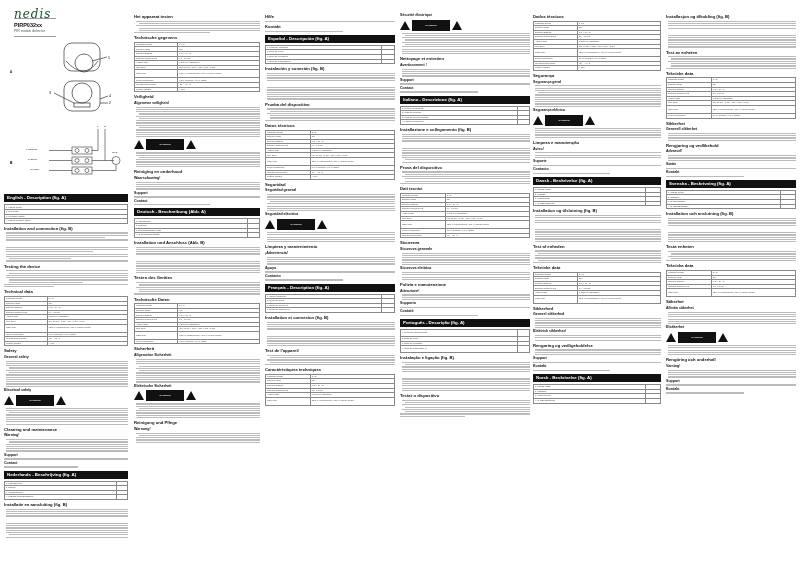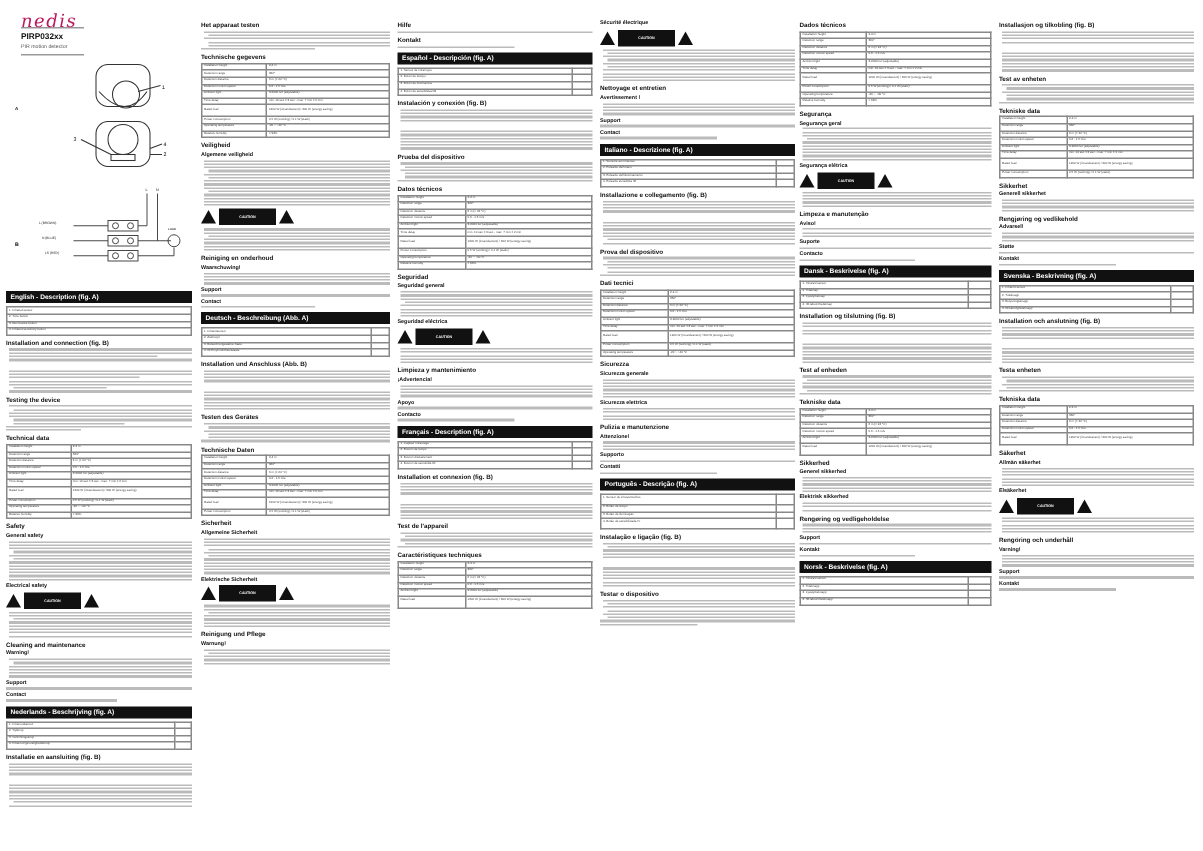--- a/index.html
+++ b/index.html
@@ -5,21 +5,21 @@
 *{box-sizing:border-box;margin:0;padding:0}
 html,body{width:802px;height:567px;background:#fff;overflow:hidden}
 body{font-family:"Liberation Sans",sans-serif;color:#222;position:relative}
 .col{position:absolute;top:8px;width:124px;font-size:2.6px;line-height:3.4px}
 #c0{left:4px;width:124px}
 #c1{left:134px;width:126px}
 #c2{left:265px;width:130px}
 #c3{left:400px;width:130px}
 #c4{left:533px;width:128px}
 #c5{left:666px;width:130px}
-.logo{font-family:"DejaVu Serif",serif;font-style:italic;font-size:12px;color:#be185d;margin:5px 0 2px 10px;letter-spacing:1px}
+.logo{font-family:"DejaVu Serif",serif;font-style:italic;font-size:12px;color:#14532d;margin:5px 0 2px 10px;letter-spacing:1px}
 .rule{height:1px;background:#999;margin:2px 0 3px 10px;width:42px}
 .model{font-weight:bold;font-size:5.5px;line-height:7px;margin-left:10px;color:#111}
 .subtitle{font-size:3.5px;line-height:5px;margin-left:10px;color:#555}
 .fig{position:relative;height:150px;margin-top:4px}
 .figlabel{position:absolute;font-size:3px;font-weight:bold}
 h3{font-size:4.2px;line-height:5.6px;font-weight:bold;margin:2px 0 1px;color:#111}
 h4{font-size:3.6px;line-height:4.6px;font-weight:bold;margin:1px 0;color:#111}
 .banner{background:#111;color:#fff;font-weight:bold;font-size:4.4px;line-height:8px;padding-left:3px;margin:3px 0 2px}
 .line{height:1.2px;background:#bbb;margin:1.1px 0}
 .line.b{margin-left:2px}

